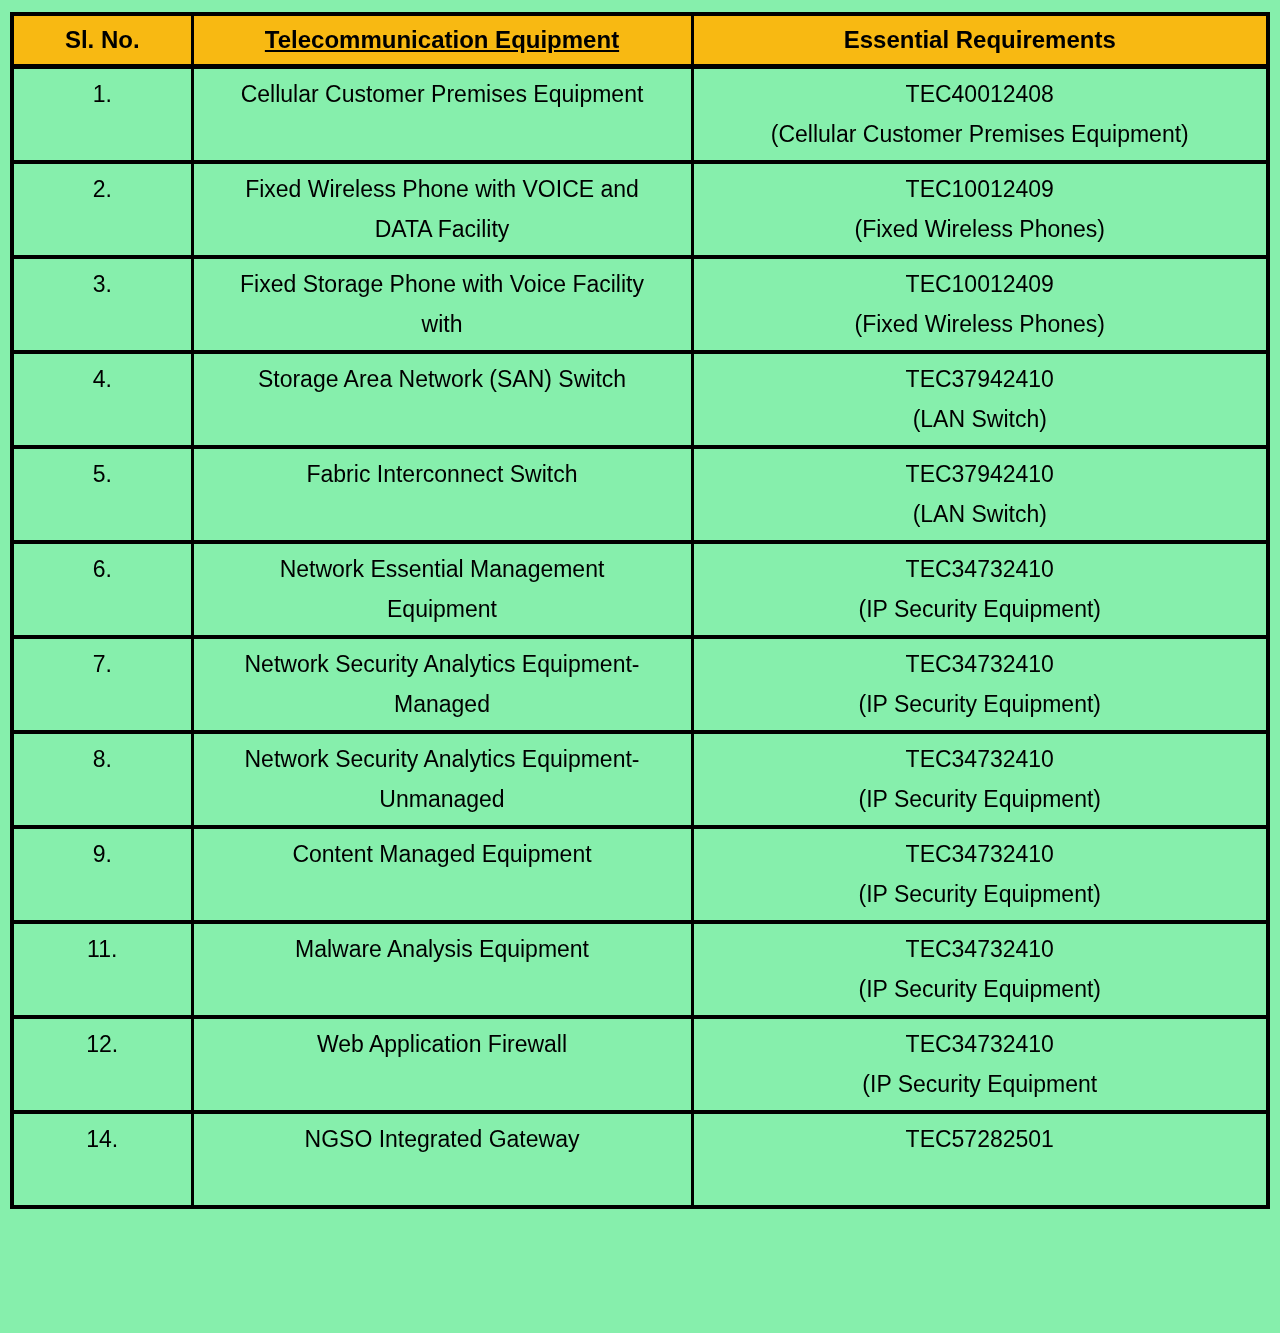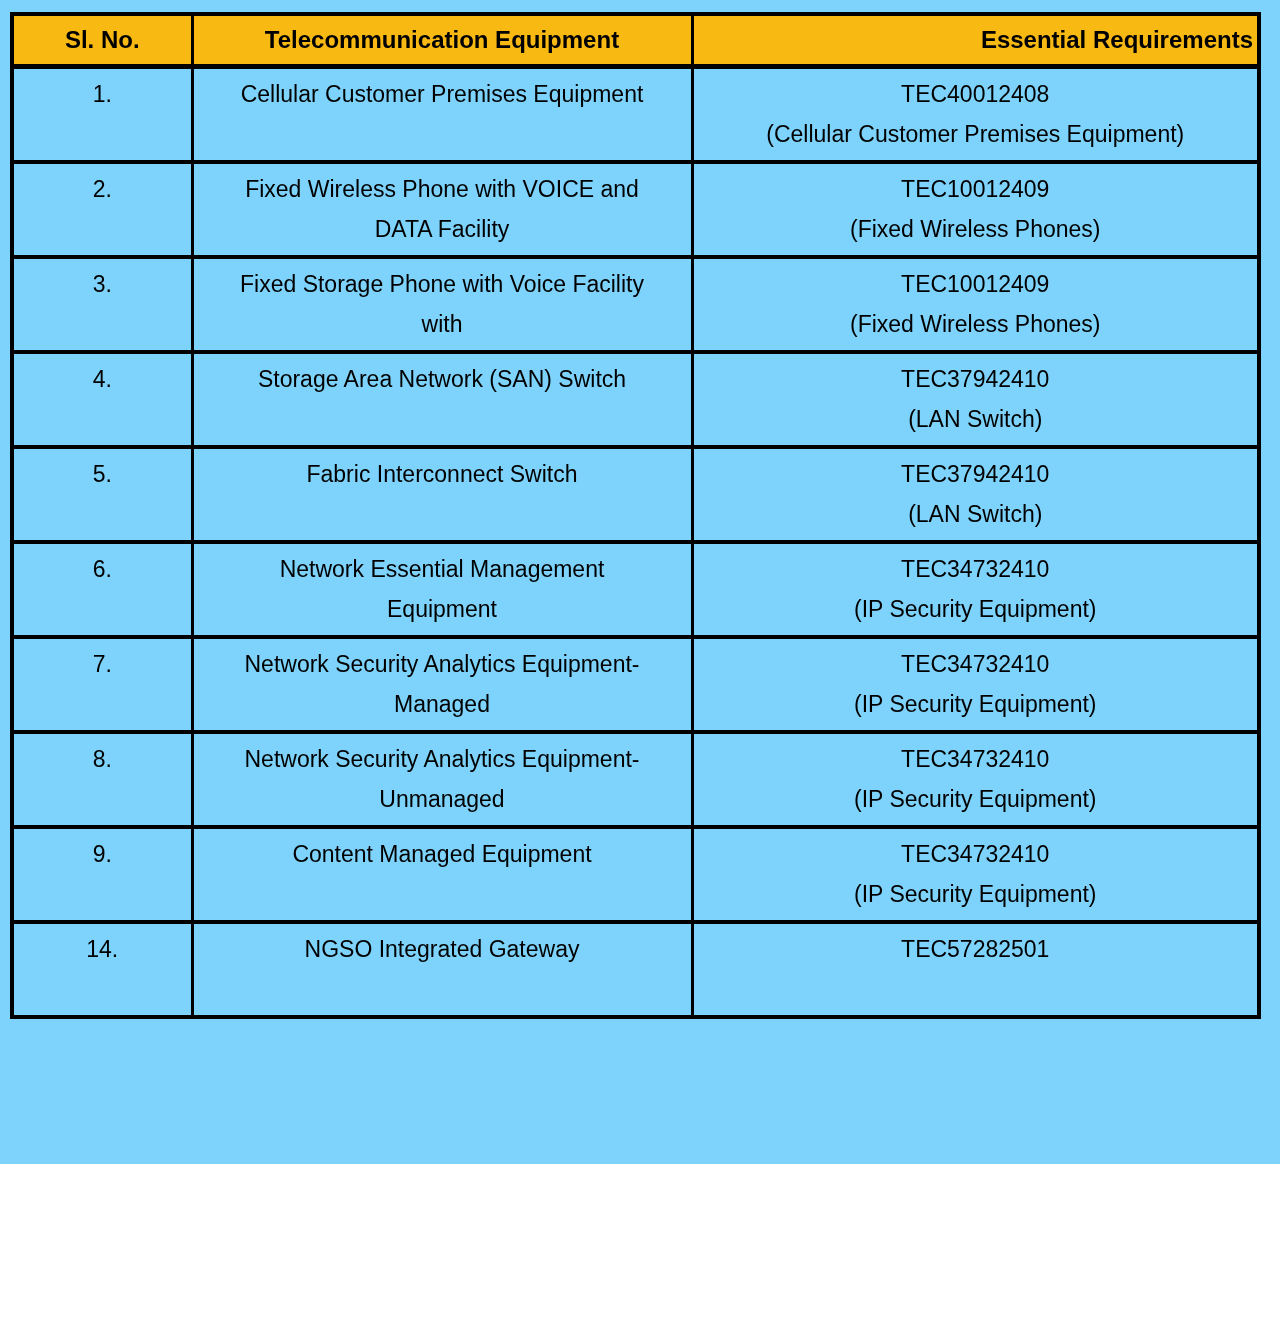--- a/index.html
+++ b/index.html
@@ -2,24 +2,24 @@
 <html><head>
 <meta charset="utf-8">
 <style>
   html, body {
     margin: 0;
     padding: 0;
     background: #ffffff;
   }
   .page {
     width: 1280px;
-    height: 1164px;
+    height: 1333px;
     box-sizing: border-box;
-    padding: 12px 19px 13px 10px;
-    background: #7dd3fc;
+    padding: 12px 10px 13px 10px;
+    background: #86efac;
     font-family: "Liberation Sans", sans-serif;
     color: #000000;
   }
   table.req-table {
     width: 100%;
     border-collapse: collapse;
     table-layout: fixed;
     border: 4px solid #000000;
   }
   col.c-sl  { width: 180px; }
@@ -58,22 +58,22 @@
 <div class="page">
   <table class="req-table">
     <colgroup>
       <col class="c-sl">
       <col class="c-eq">
       <col class="c-req">
     </colgroup>
     <thead>
       <tr>
         <th style="background: rgb(248, 185, 18);">Sl. No.</th>
-        <th style="background: rgb(248, 185, 18);">Telecommunication Equipment</th>
-        <th style="background: rgb(248, 185, 18); text-align: right;">Essential Requirements</th>
+        <th style="background: rgb(248, 185, 18); text-decoration: underline;">Telecommunication Equipment</th>
+        <th style="background: rgb(248, 185, 18);">Essential Requirements</th>
       </tr>
     </thead>
     <tbody>
         <tr>
           <td>
             <div>1.</div>
           </td>
           <td>
             <div>Cellular Customer Premises Equipment</div>
           </td>
@@ -174,20 +174,44 @@
         <tr>
           <td>
             <div>9.</div>
           </td>
           <td>
             <div>Content Managed Equipment</div>
           </td>
           <td>
             <div>TEC34732410</div>
             <div>(IP Security Equipment)</div>
+          </td>
+        </tr>
+        <tr>
+          <td>
+            <div>11.</div>
+          </td>
+          <td>
+            <div>Malware Analysis Equipment</div>
+          </td>
+          <td>
+            <div>TEC34732410</div>
+            <div>(IP Security Equipment)</div>
+          </td>
+        </tr>
+        <tr>
+          <td>
+            <div>12.</div>
+          </td>
+          <td>
+            <div>Web Application Firewall</div>
+          </td>
+          <td>
+            <div>TEC34732410</div>
+            <div>(IP Security Equipment</div>
           </td>
         </tr>
         <tr>
           <td>
             <div>14.</div>
           </td>
           <td>
             <div>NGSO Integrated Gateway</div>
           </td>
           <td>

